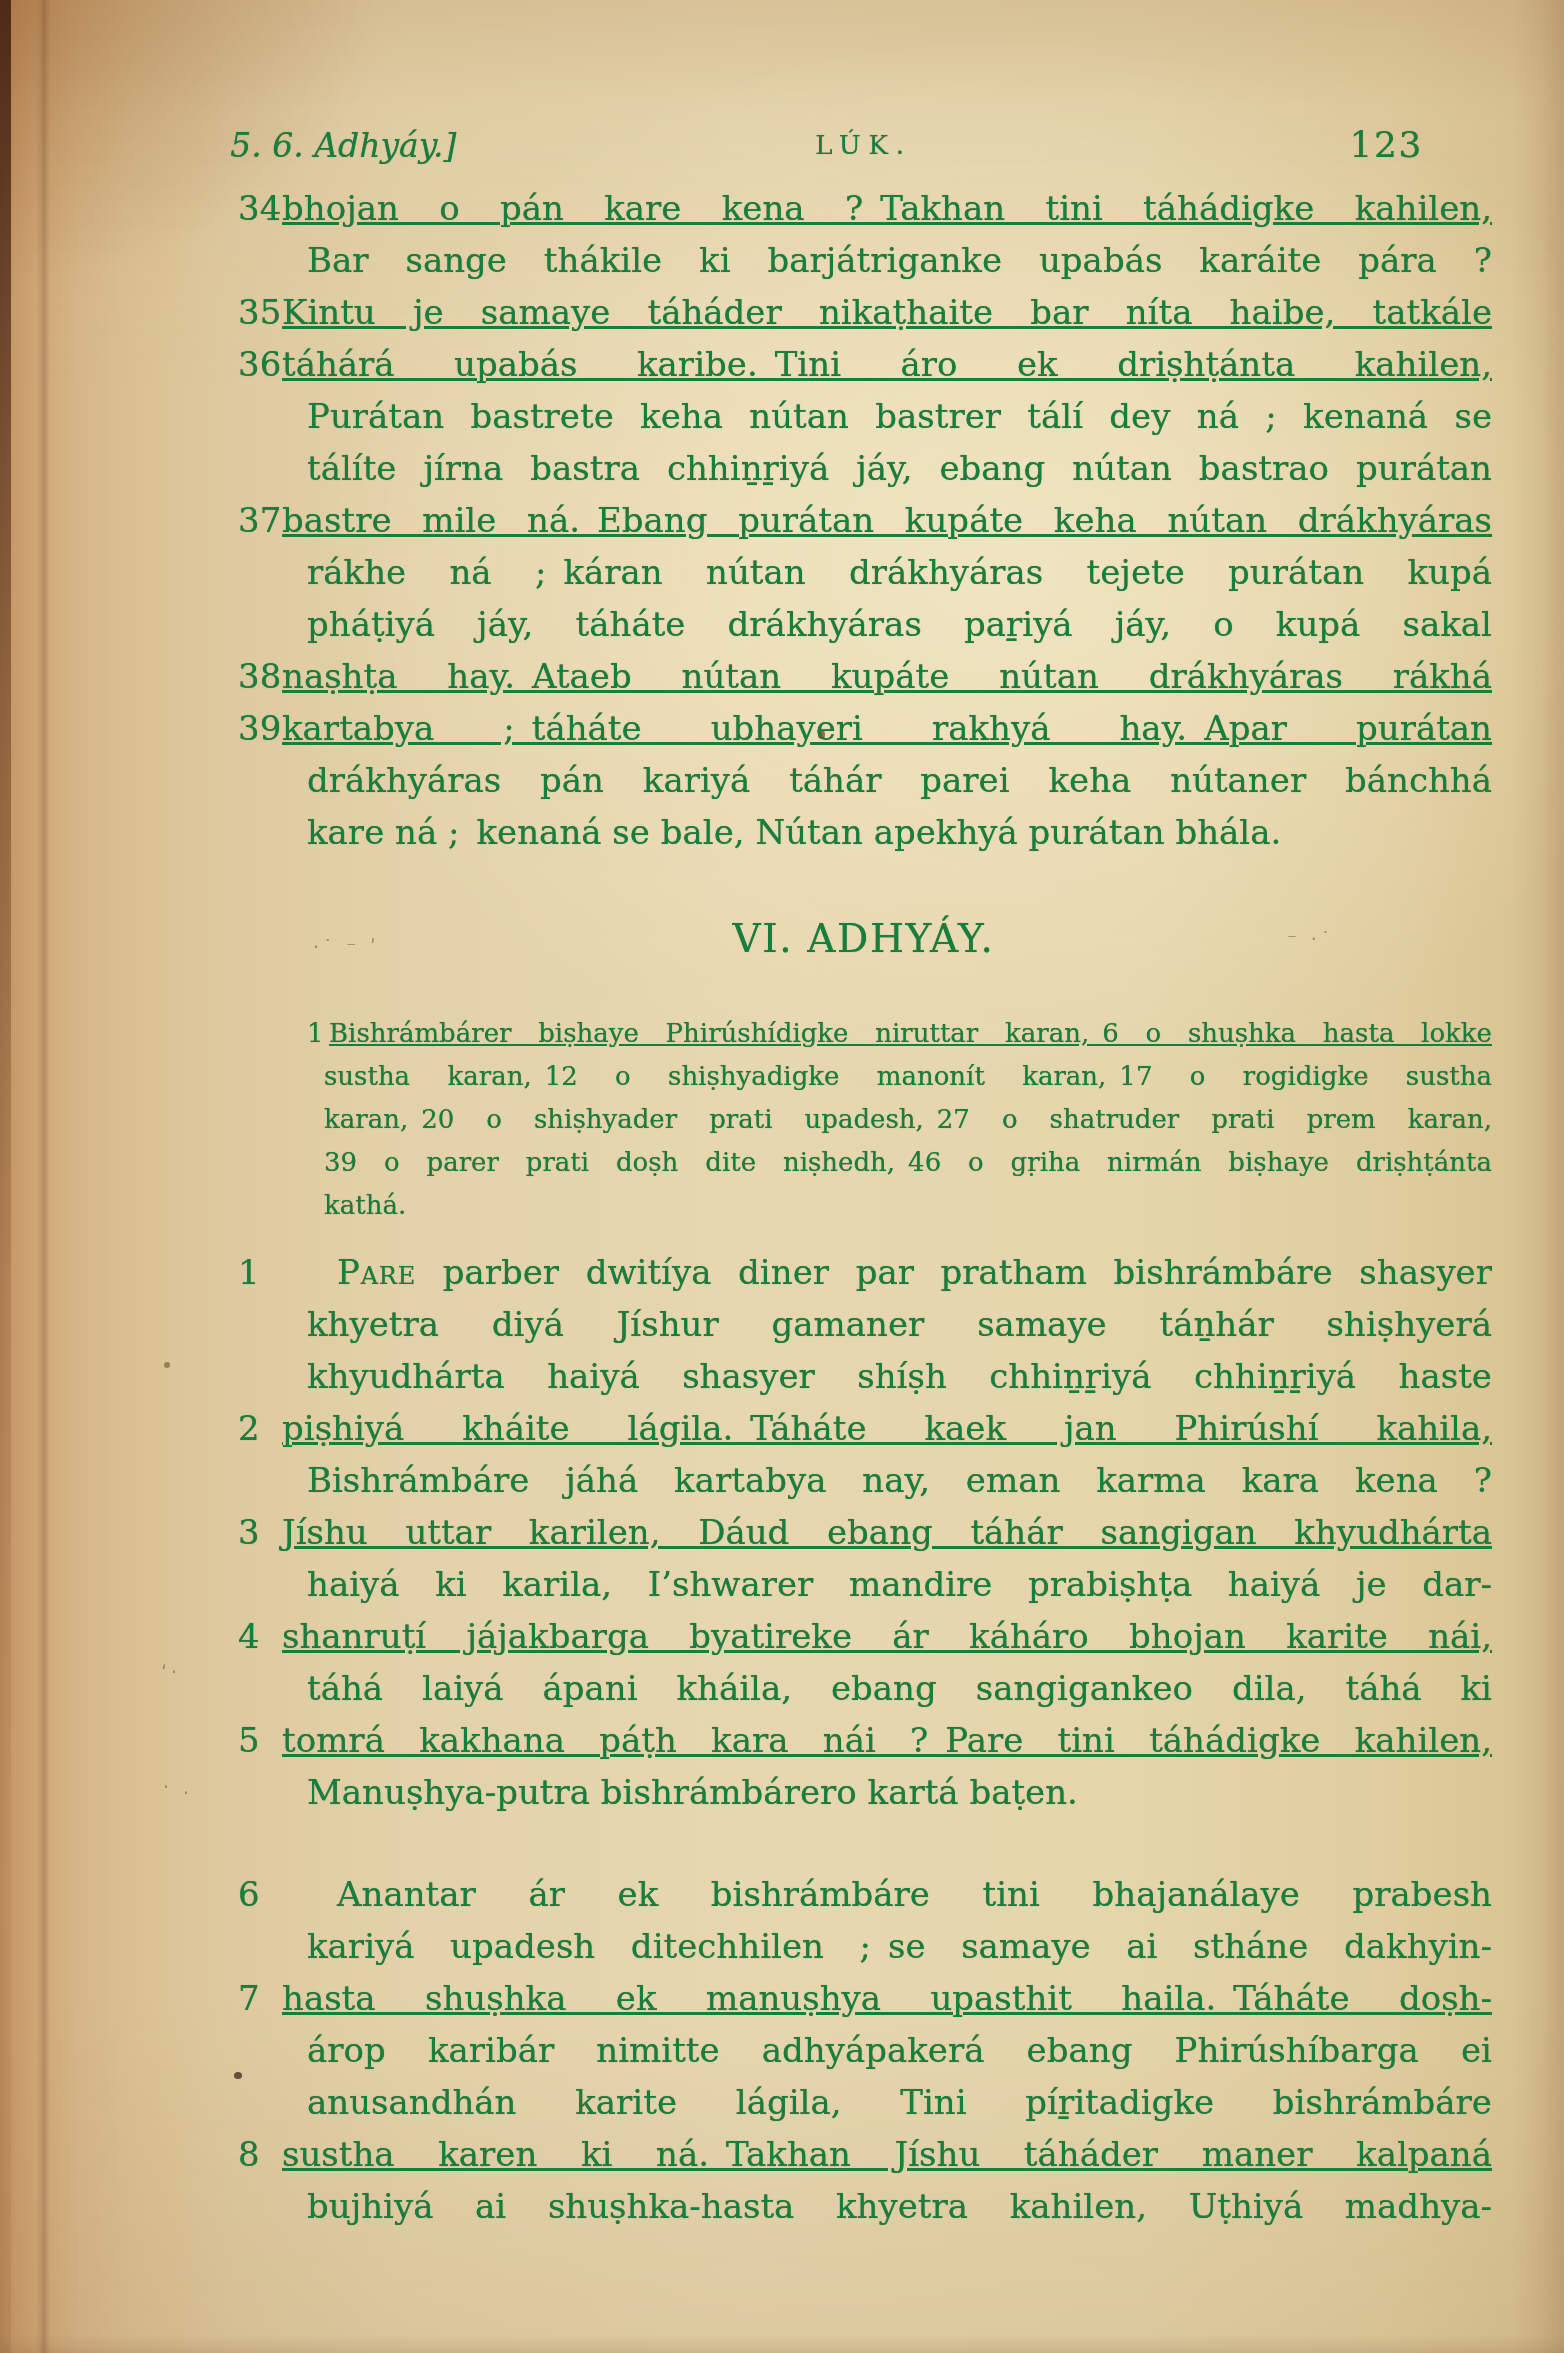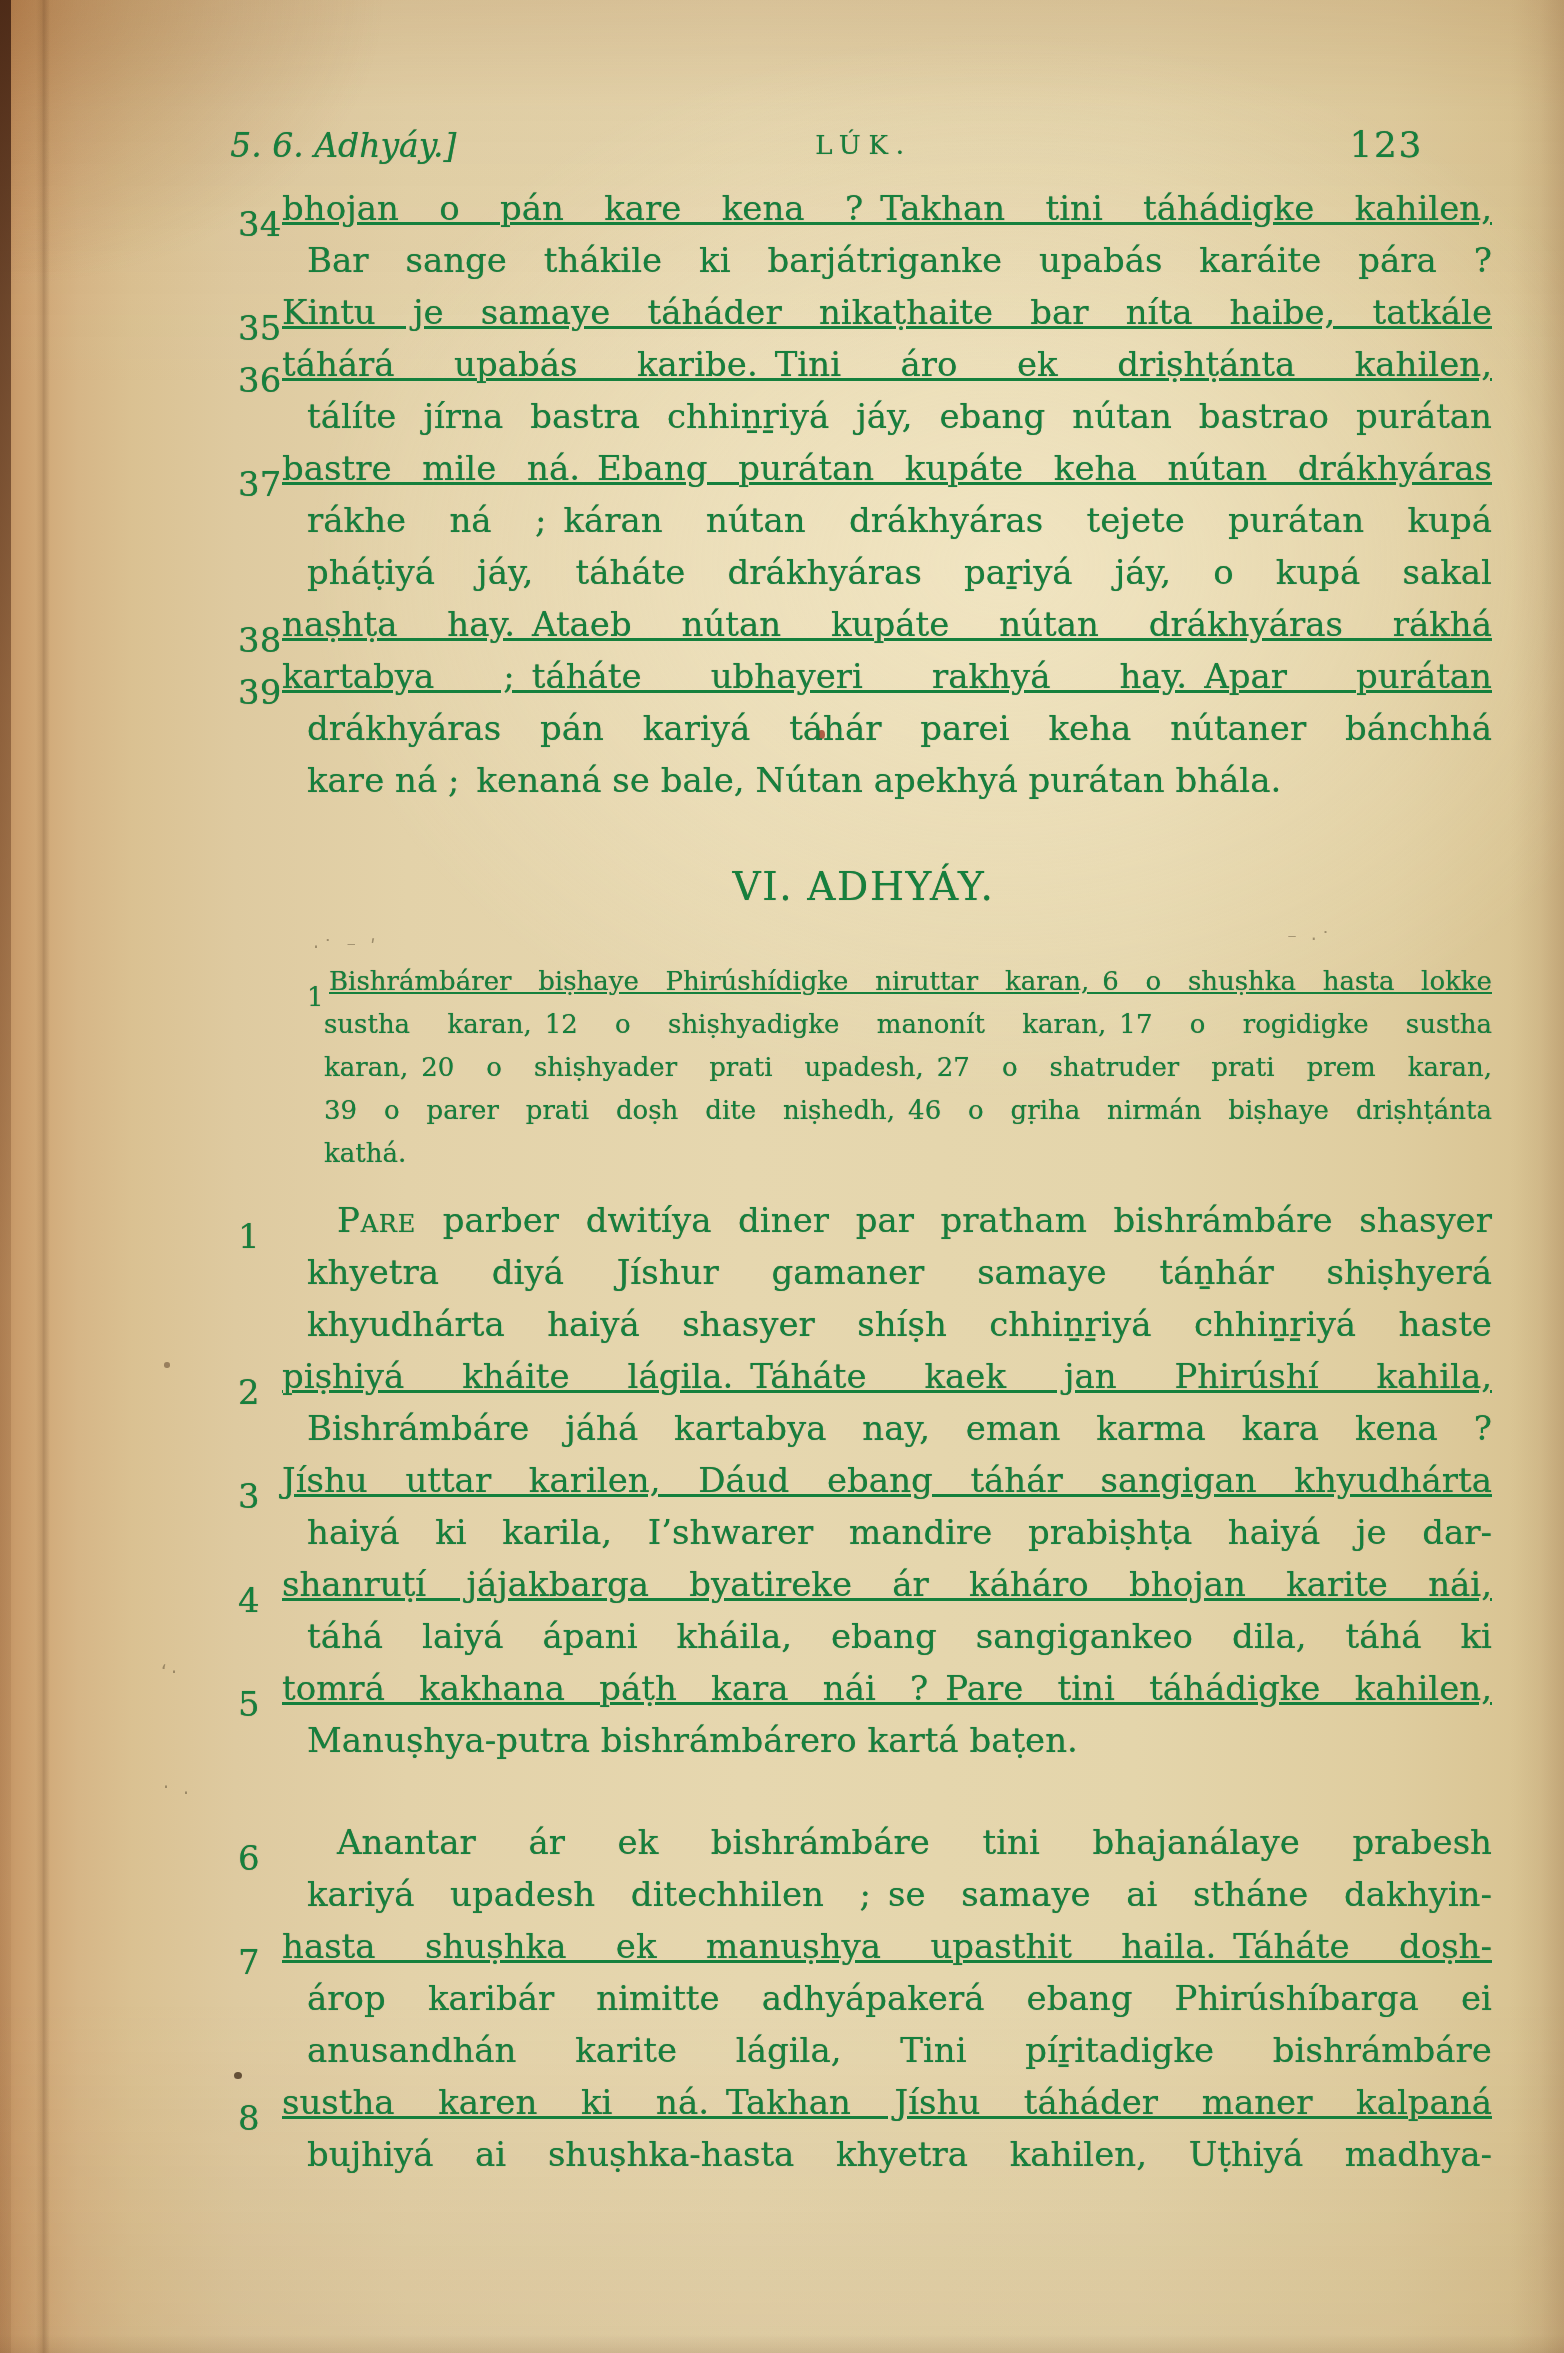--- a/index.html
+++ b/index.html
@@ -24,21 +24,21 @@
   .content{position:absolute;left:235px;top:102px;width:1257px;color:#15803d;
     text-shadow:0 0 0.8px rgba(46,29,16,0.55);}
 
   .page-header{position:relative;height:63px;}
   .ph-left{position:absolute;left:-4.7px;bottom:0;font-style:italic;font-size:33px;}
   .ph-center{position:absolute;left:50%;transform:translateX(-50%);bottom:4.7px;font-size:26px;letter-spacing:7.8px;}
   .ph-right{position:absolute;right:69px;bottom:0;font-size:36px;letter-spacing:1.6px;}
 
   .bline{position:relative;height:52px;line-height:52px;font-size:34px;}
   .sline{position:relative;height:43px;line-height:43px;font-size:26px;}
-  .vnum{position:absolute;left:3.1px;top:16px;}
+  .vnum{position:absolute;left:3.1px;top:0;}
   .sline .vnum{left:72px;}
   .ltxt{display:block;text-align:justify;text-align-last:justify;}
   .nj .ltxt{text-align:center;text-align-last:left;}
   .ind-a .ltxt{margin-left:47px;text-decoration:underline;}
   .ind-b .ltxt{margin-left:72px;}
   .ind-p .ltxt{margin-left:102px;}
   .sline.ind-a .ltxt{margin-left:94px;}
   .sline.ind-b .ltxt{margin-left:89px;}
   .vgap{height:50px;}
   .sc{font-variant:small-caps;letter-spacing:0.8px;}
@@ -98,20 +98,24 @@
       <div class="bline ind-a">
         <span class="vnum">35</span>
         <span class="ltxt">Kintu je samaye táháder nikaṭhaite bar níta haibe, tatkále</span>
       </div>
       <div class="bline ind-a">
         <span class="vnum">36</span>
         <span class="ltxt">táhárá upabás karibe. Tini áro ek driṣhṭánta kahilen,</span>
       </div>
       <div class="bline ind-b">
         <span class="vnum"></span>
+        <span class="ltxt">Purátan bastrete keha nútan bastrer tálí dey ná ; kenaná se</span>
+      </div>
+      <div class="bline ind-b">
+        <span class="vnum"></span>
         <span class="ltxt">tálíte jírna bastra chhiṉṟiyá jáy, ebang nútan bastrao purátan</span>
       </div>
       <div class="bline ind-a">
         <span class="vnum">37</span>
         <span class="ltxt">bastre mile ná. Ebang purátan kupáte keha nútan drákhyáras</span>
       </div>
       <div class="bline ind-b">
         <span class="vnum"></span>
         <span class="ltxt">rákhe ná ; káran nútan drákhyáras tejete purátan kupá</span>
       </div>

